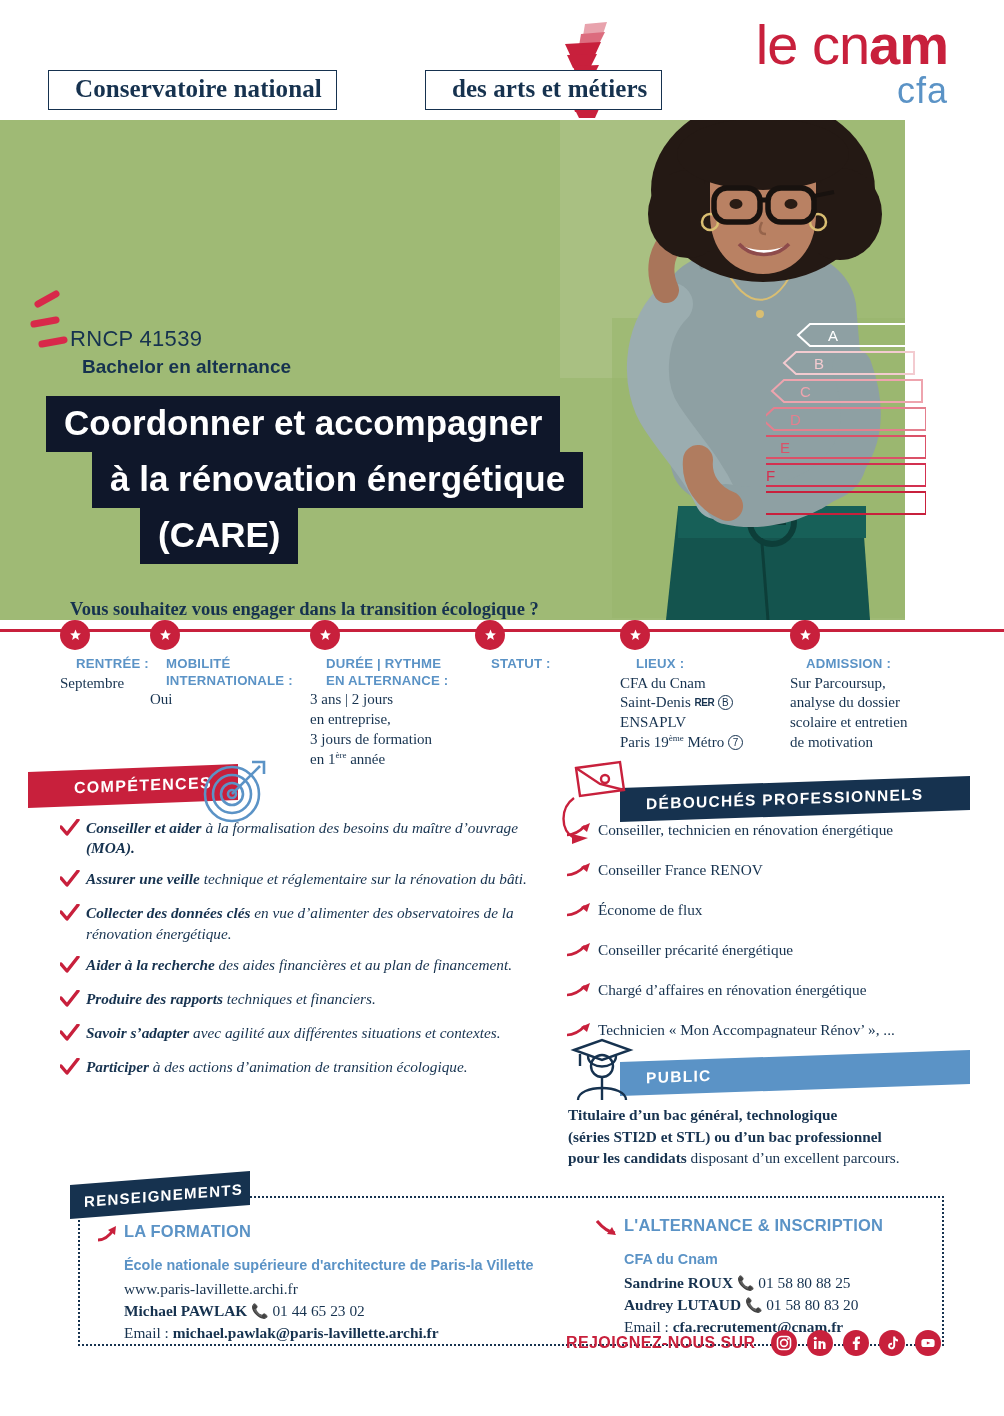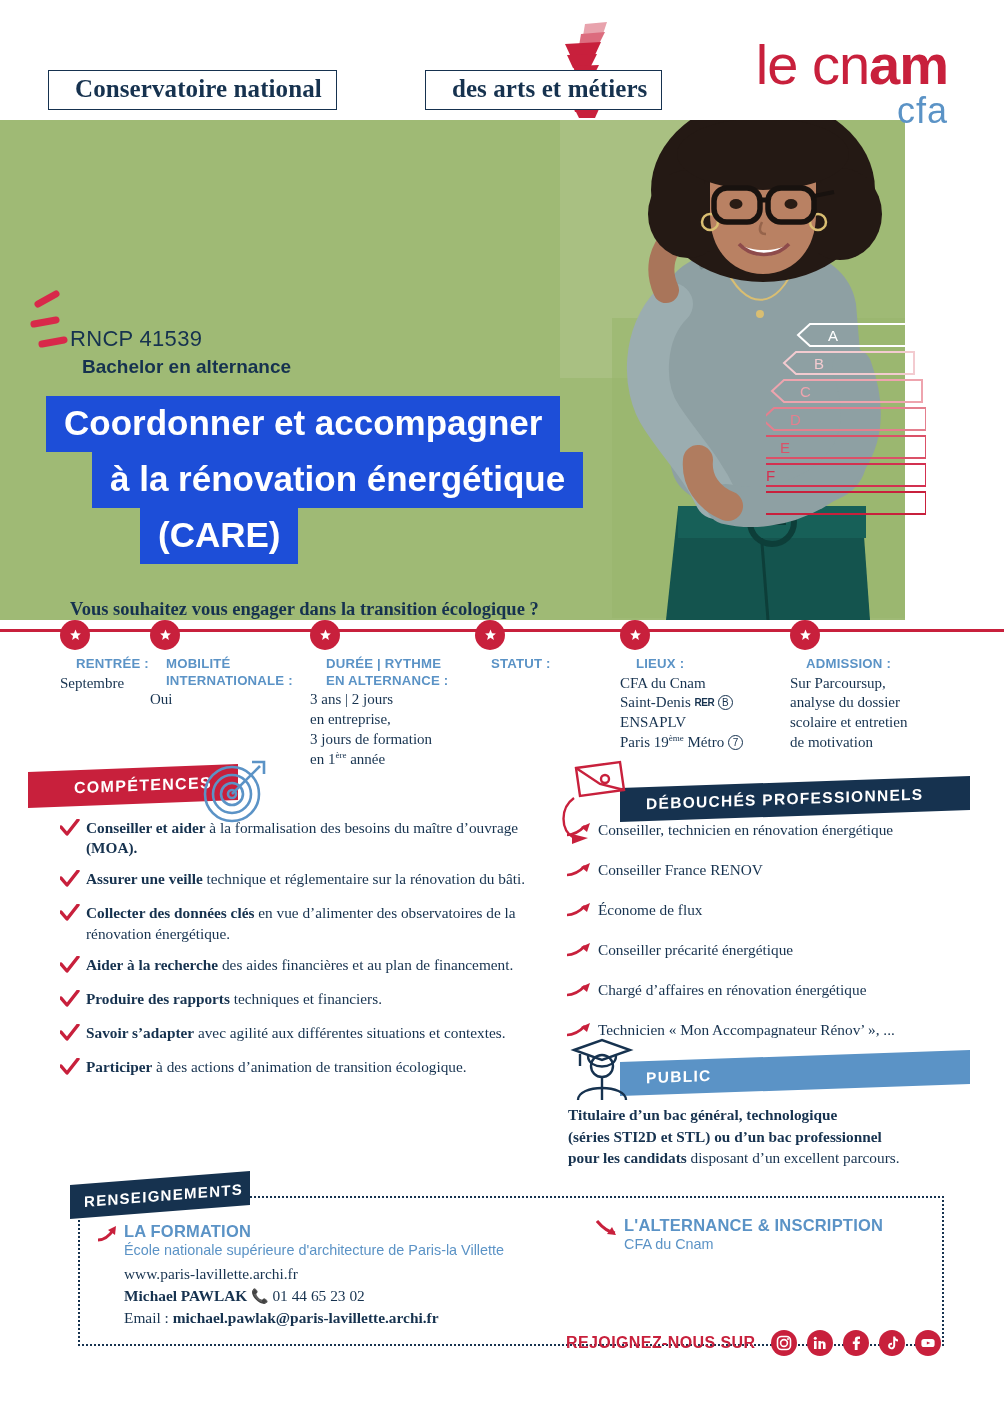--- a/index.html
+++ b/index.html
@@ -25,21 +25,21 @@
   #ensa-logo .txt {
     position:absolute; bottom:16px; font-family:"Liberation Sans", sans-serif; font-size:13.5px;
     white-space:nowrap; color:#58585A;
   }
   #ensa-logo .txt.left { left:0; }
   #ensa-logo .txt.right { left:118px; color:#3C3C3B; }
   #ensa-logo .txt b { color:#1D1D1B; }
   #ensa-logo svg { position:absolute; left:64px; top:0; }
 
   
-  #cnam-brand { position:absolute; right:56px; top:18px; text-align:right;margin-top:20px; }
+  #cnam-brand { position:absolute; right:56px; top:18px; text-align:right; }
   #cnam-brand .lc { font-family:"Liberation Sans", sans-serif; font-size:56px; line-height:.95;
     color:#C8203C; font-weight:400; letter-spacing:-1px; }
   #cnam-brand .lc b { font-weight:700; }
   #cnam-brand .cfa { font-family:"Liberation Sans", sans-serif; font-size:36px; color:#5B93C6;
     letter-spacing:1px; line-height:1; margin-top:2px; }
 
   
   #hero { position:absolute; left:0; top:118px; width:1004px; height:502px; overflow:hidden; background:#9FBA75; }
   #hero .greenbg { position:absolute; inset:0; background:#9FBA75; }
   #hero .shade-a { position:absolute; left:560px; top:0; width:140px; height:260px; background:#ABC286; opacity:.8; }
@@ -55,21 +55,21 @@
   
   #photo { position:absolute; left:600px; top:0; width:330px; height:502px; z-index:4; overflow:hidden; }
 
   
   #rncp { position:absolute; left:70px; top:208px; z-index:10;
     font-family:"Liberation Sans", sans-serif; font-size:22px; color:#16324F; letter-spacing:.3px; }
   #bachelor { position:absolute; left:82px; top:238px; z-index:10;
     font-family:"Liberation Sans", sans-serif; font-weight:700; font-size:19px; color:#16324F; }
 
   .tbar {
-    position:absolute; background:#1d4ed8; color:#fff; z-index:11;
+    position:absolute; background:#0f172a; color:#fff; z-index:11;
     font-family:"Liberation Sans", sans-serif; font-weight:700; font-size:35px;
     line-height:1.02; padding:9px 18px 11px 18px; white-space:nowrap;
   }
   #tbar1 { left:46px; top:278px; }
   #tbar2 { left:92px; top:334px; }
   #tbar3 { left:140px; top:390px; }
 
   #pitch { position:absolute; left:70px; top:478px; z-index:10; width:540px;
     font-family:"Liberation Serif", serif; font-size:18.5px; line-height:1.45; color:#16324F; }
   #pitch .b { font-weight:700; }
@@ -107,21 +107,21 @@
 
   
   #icon-target { position:absolute; left:200px; top:756px; z-index:13; }
   #icon-mail   { position:absolute; left:558px; top:760px; z-index:13; }
   #icon-grad   { position:absolute; left:568px; top:1036px; z-index:13; }
 
   
   #comp-list { position:absolute; left:60px; top:818px; width:510px; z-index:11; }
   .cl-item { display:flex; margin-bottom:11px; }
   .cl-check { flex:0 0 26px; padding-top:1px; }
-  .cl-text { font-family:"Liberation Serif", serif; font-size:15.3px; line-height:1.32; color:#16324F; }
+  .cl-text { font-family:"Liberation Serif", serif; font-size:15.3px; line-height:1.32; color:#16324F;font-style:italic; }
   .cl-text b { font-weight:700; }
 
   
   #deb-list { position:absolute; left:566px; top:820px; width:420px; z-index:11; }
   .dl-item { display:flex; align-items:flex-start; margin-bottom:18px; }
   .dl-arrow { flex:0 0 32px; padding-top:2px; }
   .dl-text { font-family:"Liberation Serif", serif; font-size:15.3px; line-height:1.3; color:#16324F; }
 
   
   #pub-text { position:absolute; left:568px; top:1104px; width:400px; z-index:11;
@@ -129,21 +129,21 @@
   #pub-text .n { font-weight:400; }
 
   
   #rens-box { position:absolute; left:78px; top:1196px; width:866px; height:150px;
     border:2px dotted #16324F; z-index:10; }
   #rens-left  { position:absolute; left:96px; top:1222px; width:470px; z-index:11; }
   #rens-right { position:absolute; left:596px; top:1216px; width:380px; z-index:11; }
   .rens-head { display:flex; align-items:flex-start; }
   .rens-arrow { flex:0 0 28px; padding-top:3px; }
   .rens-title { font-family:"Liberation Sans", sans-serif; font-weight:700; font-size:16.5px; color:#5B93C6; letter-spacing:.2px; }
-  .rens-sub   { font-family:"Liberation Sans", sans-serif; font-weight:400; font-size:14.4px; color:#5B93C6; margin-top:1px; }
+  .rens-sub   { font-family:"Liberation Sans", sans-serif; font-weight:700; font-size:14.4px; color:#5B93C6; margin-top:16px; }
   .rens-lines { margin-left:28px; margin-top:5px; font-family:"Liberation Serif", serif;
     font-size:15.4px; line-height:1.42; color:#16324F; }
   .rens-lines .b { font-weight:700; }
   .phone-ico { color:#C8203C; font-size:14px; }
 
   
   #social { position:absolute; left:566px; top:1330px; display:flex; align-items:center; z-index:14;justify-content:space-between; }
   #social .lbl { font-family:"Liberation Sans", sans-serif; font-weight:700; font-size:16px;
     color:#C8203C; letter-spacing:.4px; margin-right:16px; }
   .sico { width:26px; height:26px; border-radius:50%; background:#C8203C; margin-right:10px;
@@ -530,20 +530,25 @@
       <svg width="22" height="18" viewBox="0 0 22 18">
           <path d="M1 2 C6 8 12 13 19 14" stroke="#C8203C" stroke-width="3" fill="none"></path>
           <path d="M20 16 L11 15 L16 8 Z" fill="#C8203C"></path>
         </svg>
     </span>
     <span>
       <span class="rens-title">L'ALTERNANCE &amp; INSCRIPTION</span>
       <div class="rens-sub">CFA du Cnam</div>
     </span>
   </div>
+  <div class="rens-lines" id="rens-contacts">
+      <div><span class="b">Sandrine ROUX</span> <span class="phone-ico">📞</span> 01 58 80 88 25</div>
+      <div><span class="b">Audrey LUTAUD</span> <span class="phone-ico">📞</span> 01 58 80 83 20</div>
+      <div>Email : <span class="b">cfa.recrutement@cnam.fr</span></div>
+    </div>
 </div>
 
 <div id="social">
   <span class="lbl">REJOIGNEZ-NOUS SUR</span>
   <span class="sico">
     <svg width="16" height="16" viewBox="0 0 16 16">
         <rect x="1.5" y="1.5" width="13" height="13" rx="4" fill="none" stroke="#fff" stroke-width="1.6"></rect>
         <circle cx="8" cy="8" r="3.4" fill="none" stroke="#fff" stroke-width="1.6"></circle>
         <circle cx="12" cy="4" r="1" fill="#fff"></circle>
       </svg>

